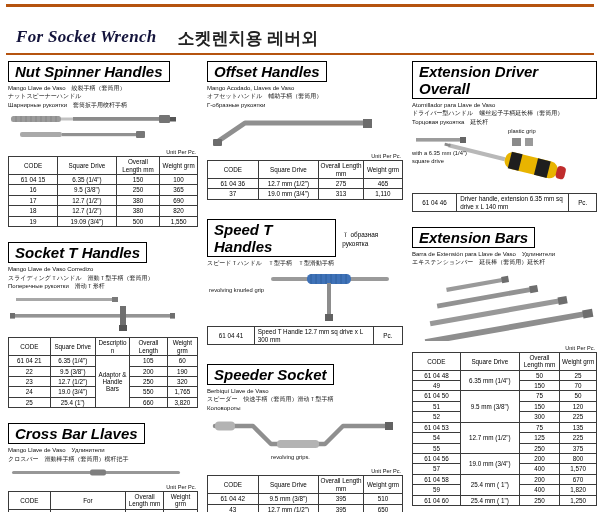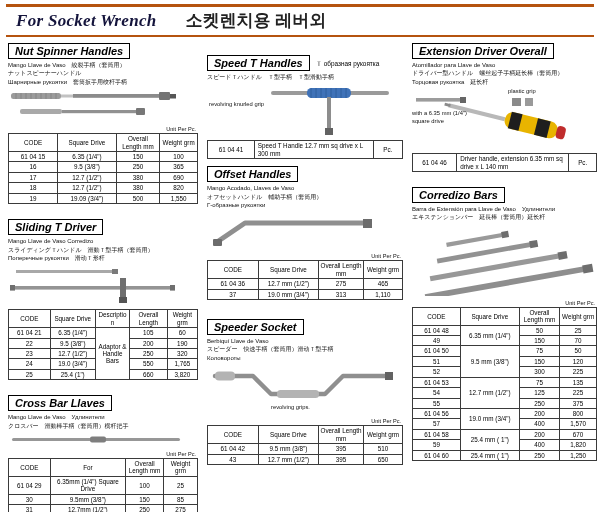--- a/index.html
+++ b/index.html
@@ -1,27 +1,27 @@
 <!DOCTYPE html>
 <html><head>
 <meta charset="utf-8">
 <style>
   *{box-sizing:border-box;margin:0;padding:0}
   html,body{width:600px;height:512px}
   body{background:#fff;color:#000;font-family:"Liberation Sans",sans-serif;overflow:hidden;position:relative}
   .rule-top{height:3px;background:#b5530f;margin:4px 6px 0}
   .rule-bottom{height:2px;background:#b5530f;margin:0 6px 6px}
-  .page-header{display:flex;align-items:center;gap:29px;padding:2px 16px 3px}
+  .page-header{display:flex;align-items:flex-start;gap:21px;padding:20px 16px 3px}
   .title{font-family:"Liberation Serif","DejaVu Serif",serif;font-style:italic;font-weight:700;font-size:17px;color:#14143c;letter-spacing:.3px}
   .title-kr{font-weight:700;font-size:17px;color:#222}
   .cols{display:flex;gap:9px;padding:0 8px}
   .col{display:flex;flex-direction:column}
   .col-left{width:190px}.col-mid{width:198px}.col-right{width:187px}
   .sec{margin-bottom:7px}
-  .sec-head{display:inline-block;align-self:flex-start;border:1px solid #000;padding:1px 6px;font-weight:700;font-style:italic;font-size:11px;margin-bottom:2px;background:#fff}
+  .sec-head{display:inline-block;align-self:flex-start;border:1px solid #000;padding:1px 6px;font-weight:700;font-style:italic;font-size:15px;margin-bottom:2px;background:#fff}
   .head-row{display:flex;align-items:center;gap:6px}
   .side-note{font-size:6.4px}
   .sub{font-size:6px;line-height:1.4;color:#111;white-space:nowrap;overflow:hidden}
   .unit{font-size:5.6px;text-align:right;margin:2px 2px 0;color:#111}
   .tbl{width:100%;border-collapse:collapse;font-size:6.3px;table-layout:fixed;margin-top:1px}
   .tbl th,.tbl td{border:1px solid #3a3a3a;text-align:center;padding:1px;line-height:1.18;font-weight:400;overflow:hidden;word-wrap:break-word}
   .tbl td.left{text-align:left;padding-left:3px}
   .art{position:relative;margin:2px 0}
   .art svg{display:block}
   .art-label{position:absolute;font-size:5.8px;color:#111;line-height:1.2}
@@ -106,21 +106,21 @@
                 <td>19</td>
                 <td>19.09 (3/4")</td>
                 <td>500</td>
                 <td>1,550</td>
               </tr>
             </tbody>
         </table>
       </section>
 
       <section class="sec mt8">
-        <div class="sec-head"><span>Sliding T Driver</span></div>
+        <div class="sec-head"><span>Socket T Handles</span></div>
         <div class="sub">Mango Llave de Vaso Corredizo</div>
         <div class="sub">スライディングＴハンドル　滑動Ｔ型手柄（套筒用）</div>
         <div class="sub">Поперечные рукоятки　滑动Ｔ形杆</div>
         <div class="art">
           <svg width="190" height="42" viewBox="0 0 190 42">
             <rect x="8" y="6" width="96" height="3" fill="#a8a8a8"></rect>
             <rect x="104" y="5" width="6" height="5" fill="#7a7a7a"></rect>
             <rect x="4" y="22" width="160" height="3.6" fill="#949494"></rect>
             <rect x="2" y="21" width="5" height="5.6" fill="#6f6f6f"></rect>
             <rect x="162" y="21" width="5" height="5.6" fill="#6f6f6f"></rect>
@@ -233,20 +233,65 @@
                 <td>500</td>
               </tr>
             </tbody>
         </table>
       </section>
 
     </div>
 
     <div class="col col-mid">
 
+      <section class="sec">
+        <div class="sec-head"><span>Offset Handles</span></div>
+        <div class="sub">Mango Acodado, Llaves de Vaso</div>
+        <div class="sub">オフセットハンドル　輔助手柄（套筒用）</div>
+        <div class="sub">Г-образные рукоятки</div>
+        <div class="art">
+          <svg width="192" height="38" viewBox="0 0 192 38">
+            <path d="M10 31 L38 12 L158 12" fill="none" stroke="#8f8f8f" stroke-width="5" stroke-linecap="round" stroke-linejoin="round"></path>
+            <rect x="156" y="8" width="9" height="9" fill="#6c6c6c"></rect>
+            <rect x="6" y="28" width="9" height="7" rx="1" fill="#6c6c6c"></rect>
+          </svg>
+        </div>
+        <div class="unit">Unit Per Pc.</div>
+        <table class="tbl">
+          <colgroup>
+              <col style="width:26%">
+              <col style="width:31%">
+              <col style="width:23%">
+              <col style="width:20%">
+            </colgroup>
+          <thead>
+              <tr>
+                <th>CODE</th>
+                <th>Square Drive</th>
+                <th>Overall Length mm</th>
+                <th>Weight grm</th>
+              </tr>
+            </thead>
+          <tbody>
+              <tr>
+                <td>61 04 36</td>
+                <td>12.7 mm (1/2")</td>
+                <td>275</td>
+                <td>465</td>
+              </tr>
+              <tr>
+                <td>37</td>
+                <td>19.0 mm (3/4")</td>
+                <td>313</td>
+                <td>1,110</td>
+              </tr>
+            </tbody>
+        </table>
+      </section>
+
       <section class="sec mt12">
         <div class="head-row">
           <div class="sec-head"><span>Speed T Handles</span></div>
           <span class="side-note">Ｔ образная рукоятка</span>
         </div>
         <div class="sub">スピードＴハンドル　Ｔ型手柄　Ｔ型滑動手柄</div>
         <div class="art">
           <span class="art-label" style="left:2px;top:18px">revolving knurled grip</span>
           <svg width="196" height="54" viewBox="0 0 196 54">
             <rect x="64" y="8" width="118" height="4" rx="2" fill="#9a9a9a"></rect>
@@ -260,65 +305,20 @@
           <colgroup>
               <col style="width:24%">
               <col style="width:61%">
               <col style="width:15%">
             </colgroup>
           <tbody>
               <tr>
                 <td>61 04 41</td>
                 <td class="left">Speed T Handle 12.7 mm sq drive x L 300 mm</td>
                 <td>Pc.</td>
-              </tr>
-            </tbody>
-        </table>
-      </section>
-
-      <section class="sec">
-        <div class="sec-head"><span>Offset Handles</span></div>
-        <div class="sub">Mango Acodado, Llaves de Vaso</div>
-        <div class="sub">オフセットハンドル　輔助手柄（套筒用）</div>
-        <div class="sub">Г-образные рукоятки</div>
-        <div class="art">
-          <svg width="192" height="38" viewBox="0 0 192 38">
-            <path d="M10 31 L38 12 L158 12" fill="none" stroke="#8f8f8f" stroke-width="5" stroke-linecap="round" stroke-linejoin="round"></path>
-            <rect x="156" y="8" width="9" height="9" fill="#6c6c6c"></rect>
-            <rect x="6" y="28" width="9" height="7" rx="1" fill="#6c6c6c"></rect>
-          </svg>
-        </div>
-        <div class="unit">Unit Per Pc.</div>
-        <table class="tbl">
-          <colgroup>
-              <col style="width:26%">
-              <col style="width:31%">
-              <col style="width:23%">
-              <col style="width:20%">
-            </colgroup>
-          <thead>
-              <tr>
-                <th>CODE</th>
-                <th>Square Drive</th>
-                <th>Overall Length mm</th>
-                <th>Weight grm</th>
-              </tr>
-            </thead>
-          <tbody>
-              <tr>
-                <td>61 04 36</td>
-                <td>12.7 mm (1/2")</td>
-                <td>275</td>
-                <td>465</td>
-              </tr>
-              <tr>
-                <td>37</td>
-                <td>19.0 mm (3/4")</td>
-                <td>313</td>
-                <td>1,110</td>
               </tr>
             </tbody>
         </table>
       </section>
 
       <section class="sec mt12">
         <div class="sec-head"><span>Speeder Socket</span></div>
         <div class="sub">Berbiquí Llave de Vaso</div>
         <div class="sub">スピーダー　快速手柄（套筒用）滑动Ｔ型手柄</div>
         <div class="sub">Коловороты</div>
@@ -402,21 +402,21 @@
               <tr>
                 <td>61 04 46</td>
                 <td class="left">Driver handle, extension 6.35 mm sq drive x L 140 mm</td>
                 <td>Pc.</td>
               </tr>
             </tbody>
         </table>
       </section>
 
       <section class="sec mt8">
-        <div class="sec-head"><span>Corredizo Bars</span></div>
+        <div class="sec-head"><span>Extension Bars</span></div>
         <div class="sub">Barra de Extensión para Llave de Vaso　Удлинители</div>
         <div class="sub">エキステンションバー　延長棒（套筒用）延长杆</div>
         <div class="art">
           <svg width="185" height="72" viewBox="0 0 185 72">
             <g transform="rotate(-10 92 36)">
               <rect x="38" y="9" width="58" height="4.2" fill="#9a9a9a"></rect>
                 <rect x="94" y="8" width="7" height="6.2" fill="#6e6e6e"></rect>
               <rect x="26" y="23" width="96" height="4.8" fill="#929292"></rect>
                 <rect x="120" y="22" width="8" height="7" fill="#6e6e6e"></rect>
               <rect x="16" y="39" width="132" height="5.2" fill="#989898"></rect>

